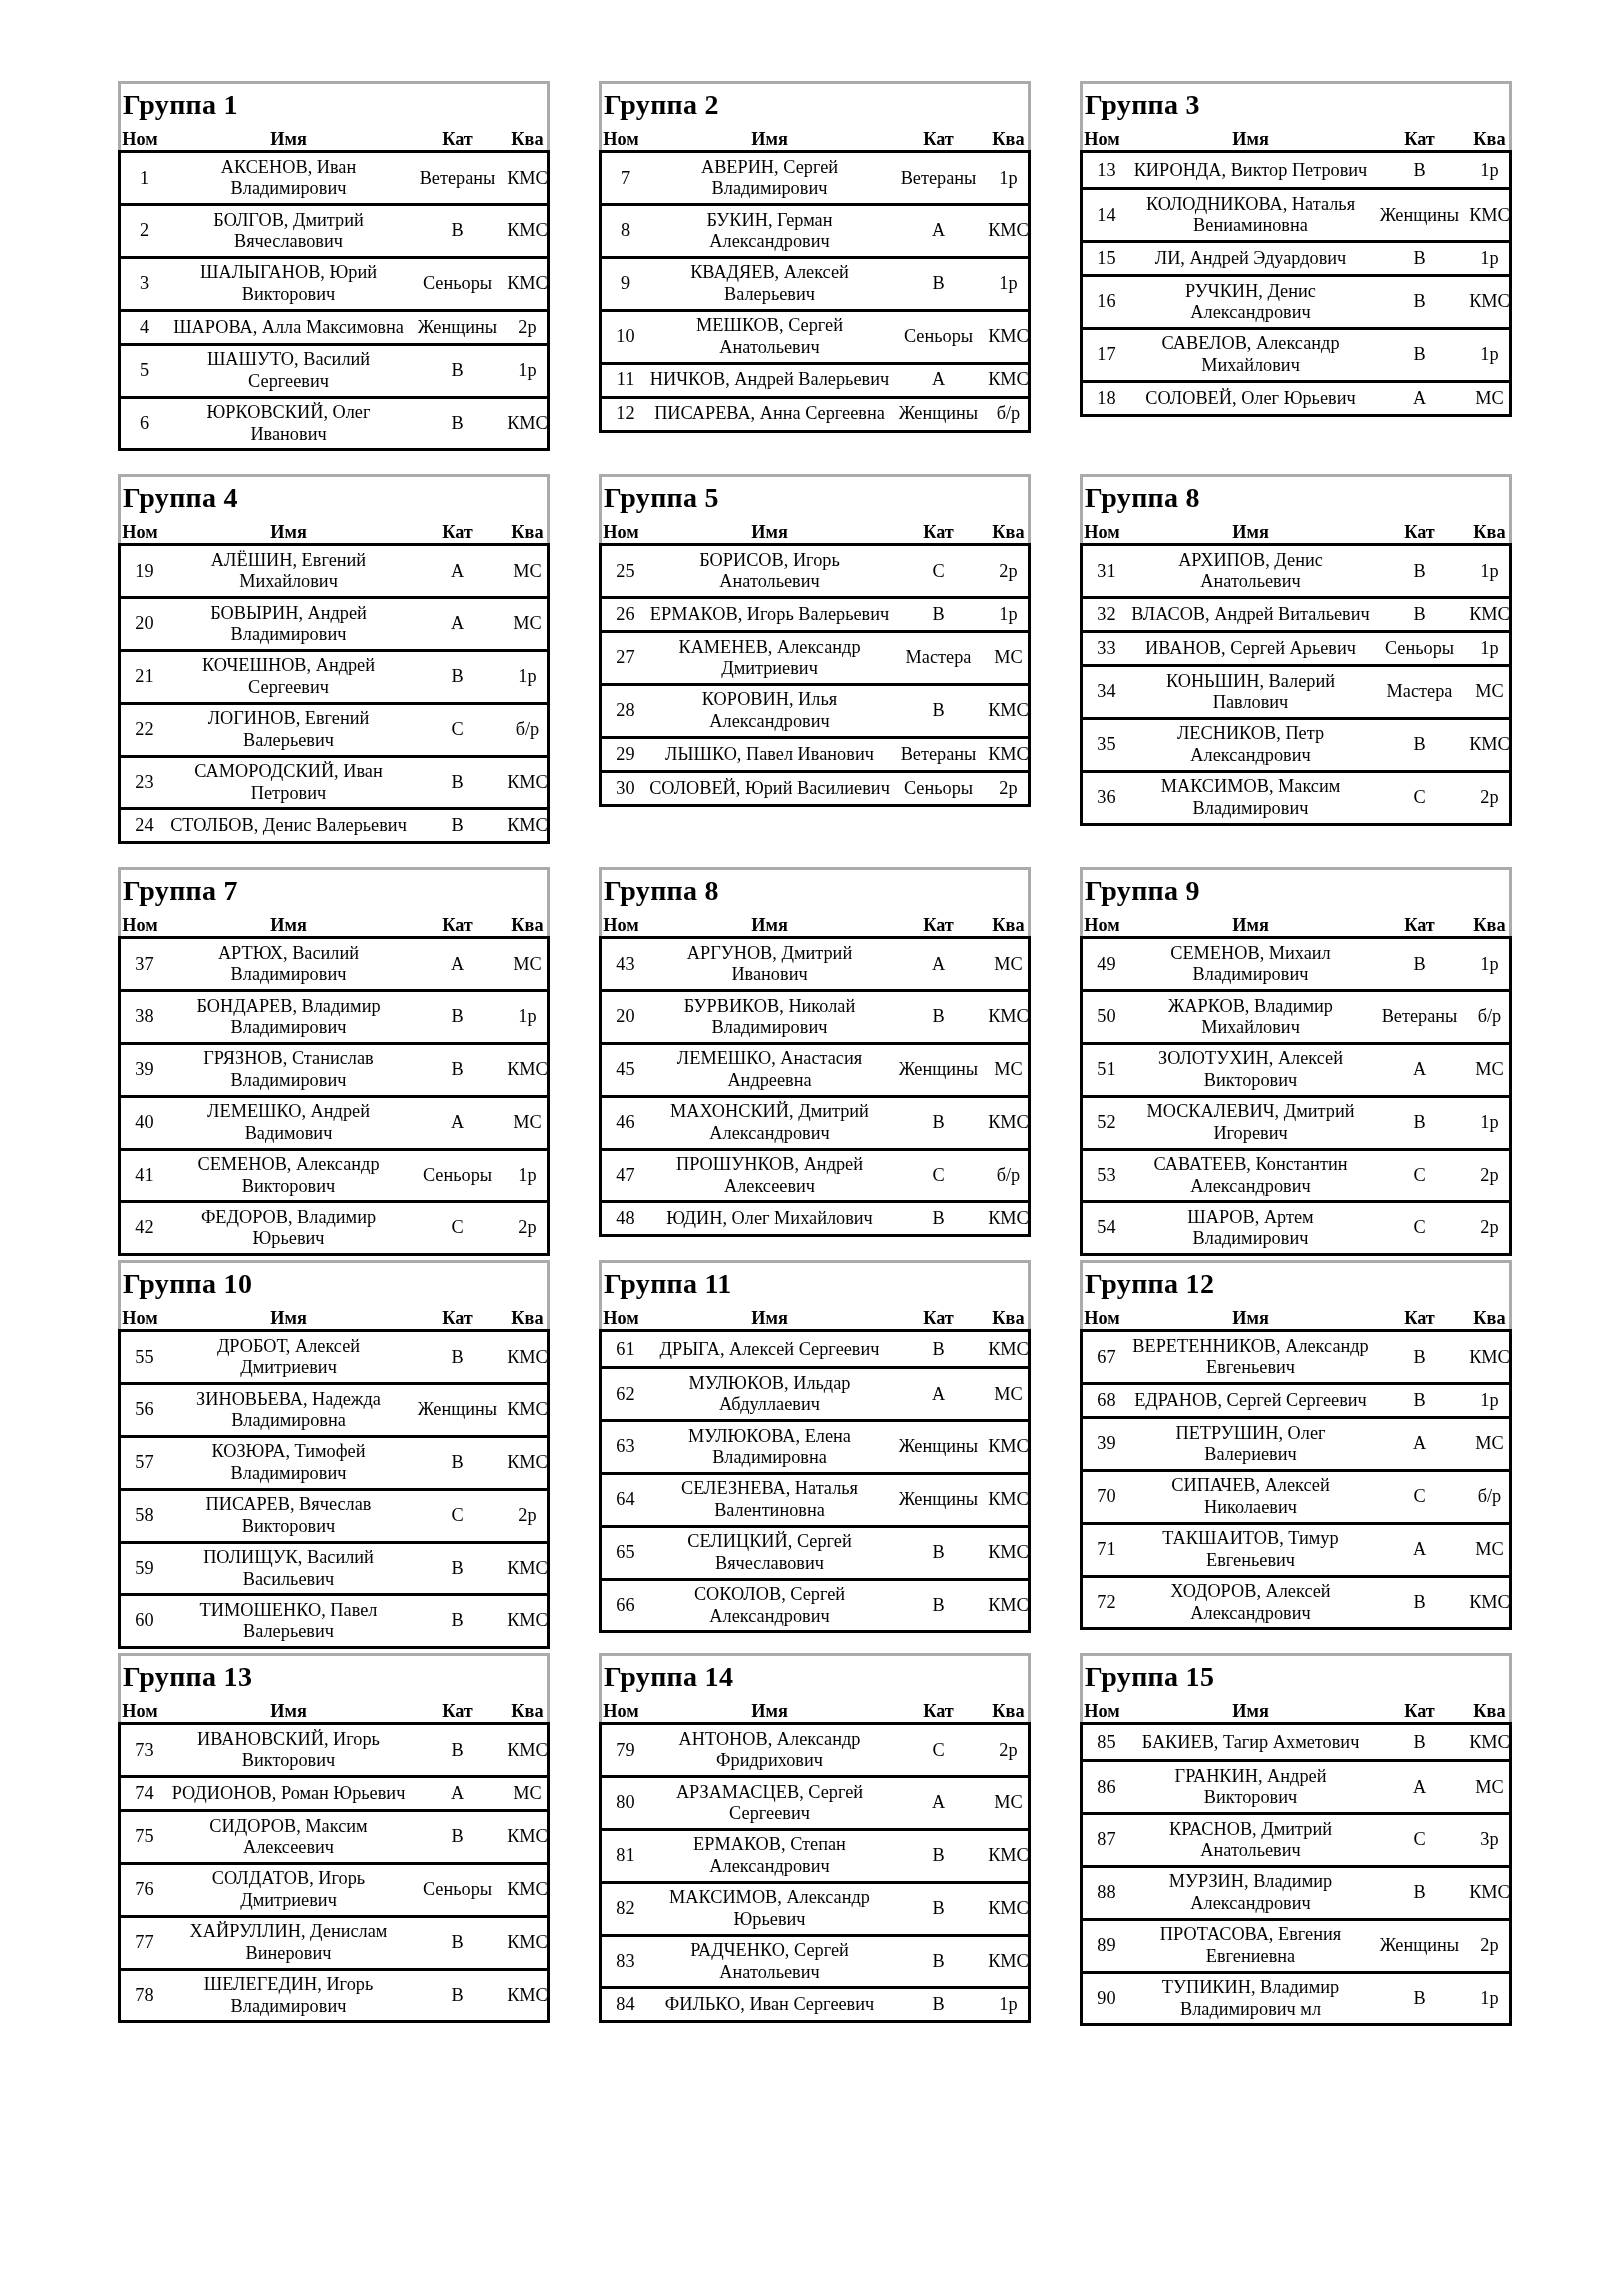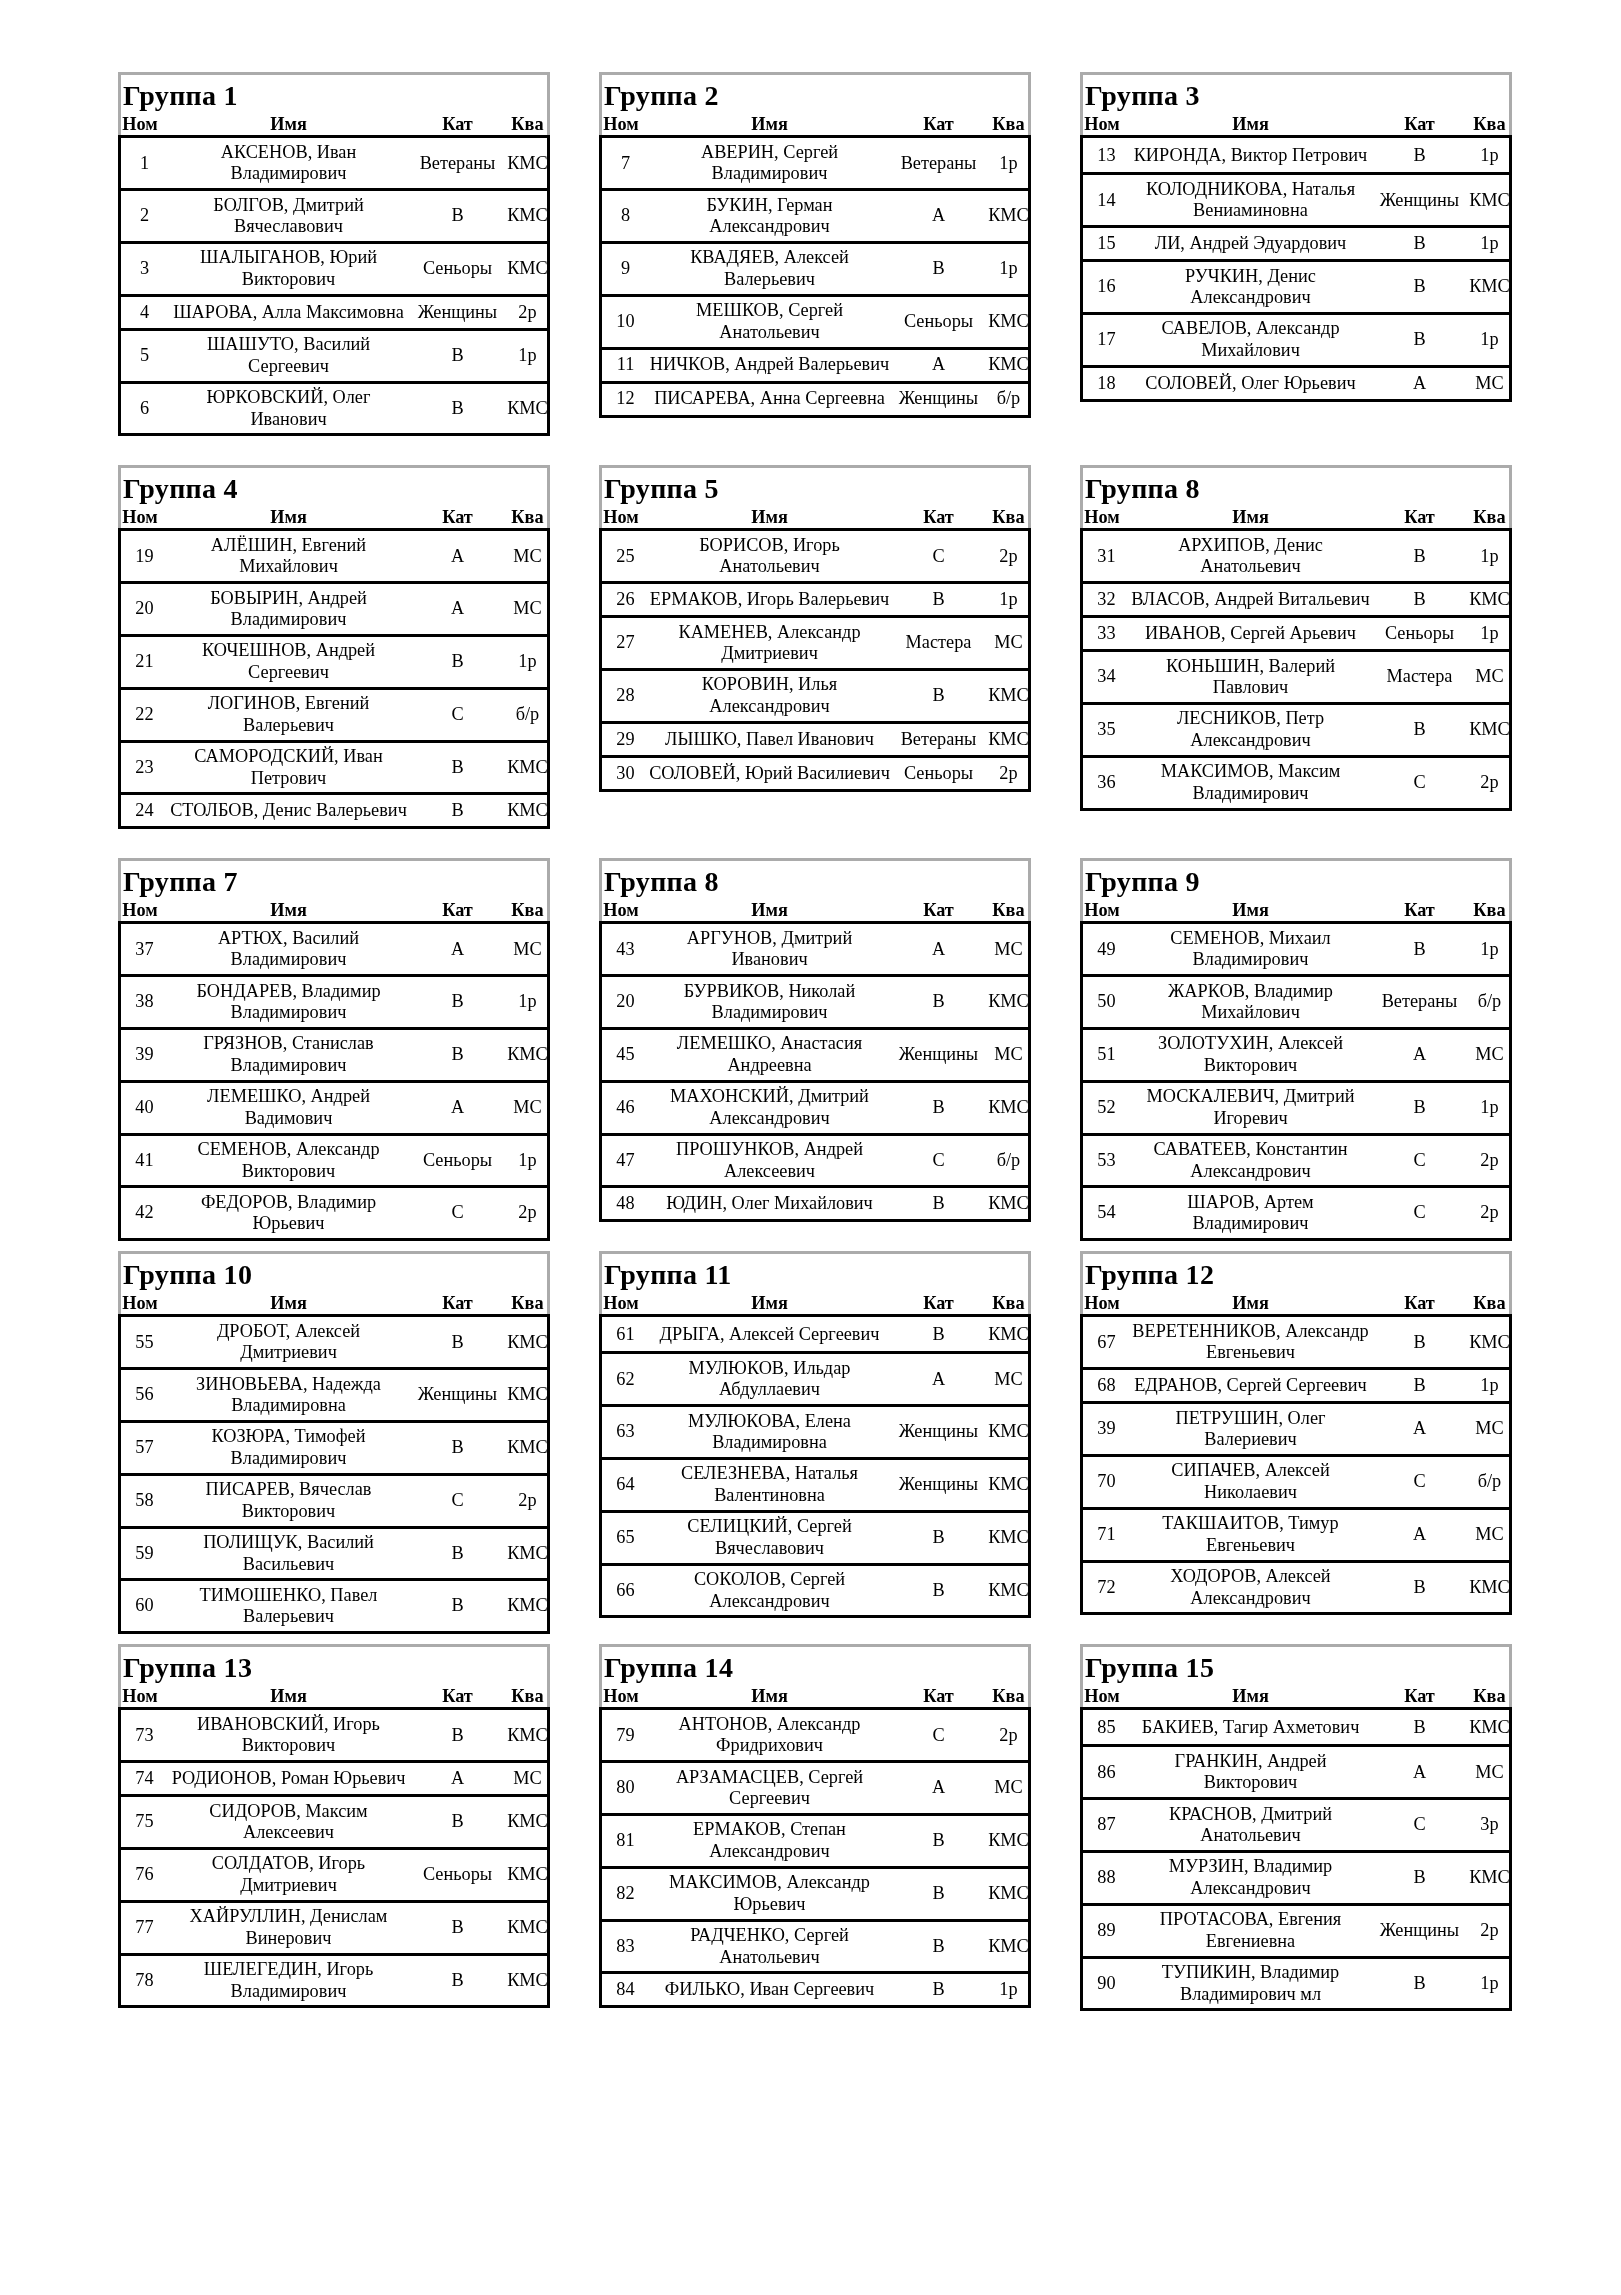--- a/index.html
+++ b/index.html
@@ -12,21 +12,21 @@
     color: #000;
   }
   .page {
     position: absolute;
     inset: 0;
     background: #ffffff;
   }
   .groups-grid {
     position: absolute;
     left: 118px;
-    top: 72px;
+    top: 81px;
     display: grid;
     grid-template-columns: repeat(3, 432px);
     column-gap: 49px;
     grid-auto-rows: 393px;
     align-items: start;
   }
   .group { width: 432px; background: #fff; }
   .ghead {
     border: 3.3px solid #ababab;
     border-bottom: none;
@@ -39,21 +39,21 @@
     line-height: 33px;
     padding-left: 2px;
     letter-spacing: 0.3px;
   }
   .hrow {
     display: flex;
     align-items: baseline;
     font-weight: bold;
     font-size: 18.3px;
     line-height: 23.6px;
-    margin-top: 2px;
+    margin-top: 8px;
   }
   .gbody {
     border: 3.9px solid #000;
     background: #fff;
   }
   .row {
     display: flex;
     align-items: center;
     border-top: 3.9px solid #000;
     padding: 3.3px 0;

